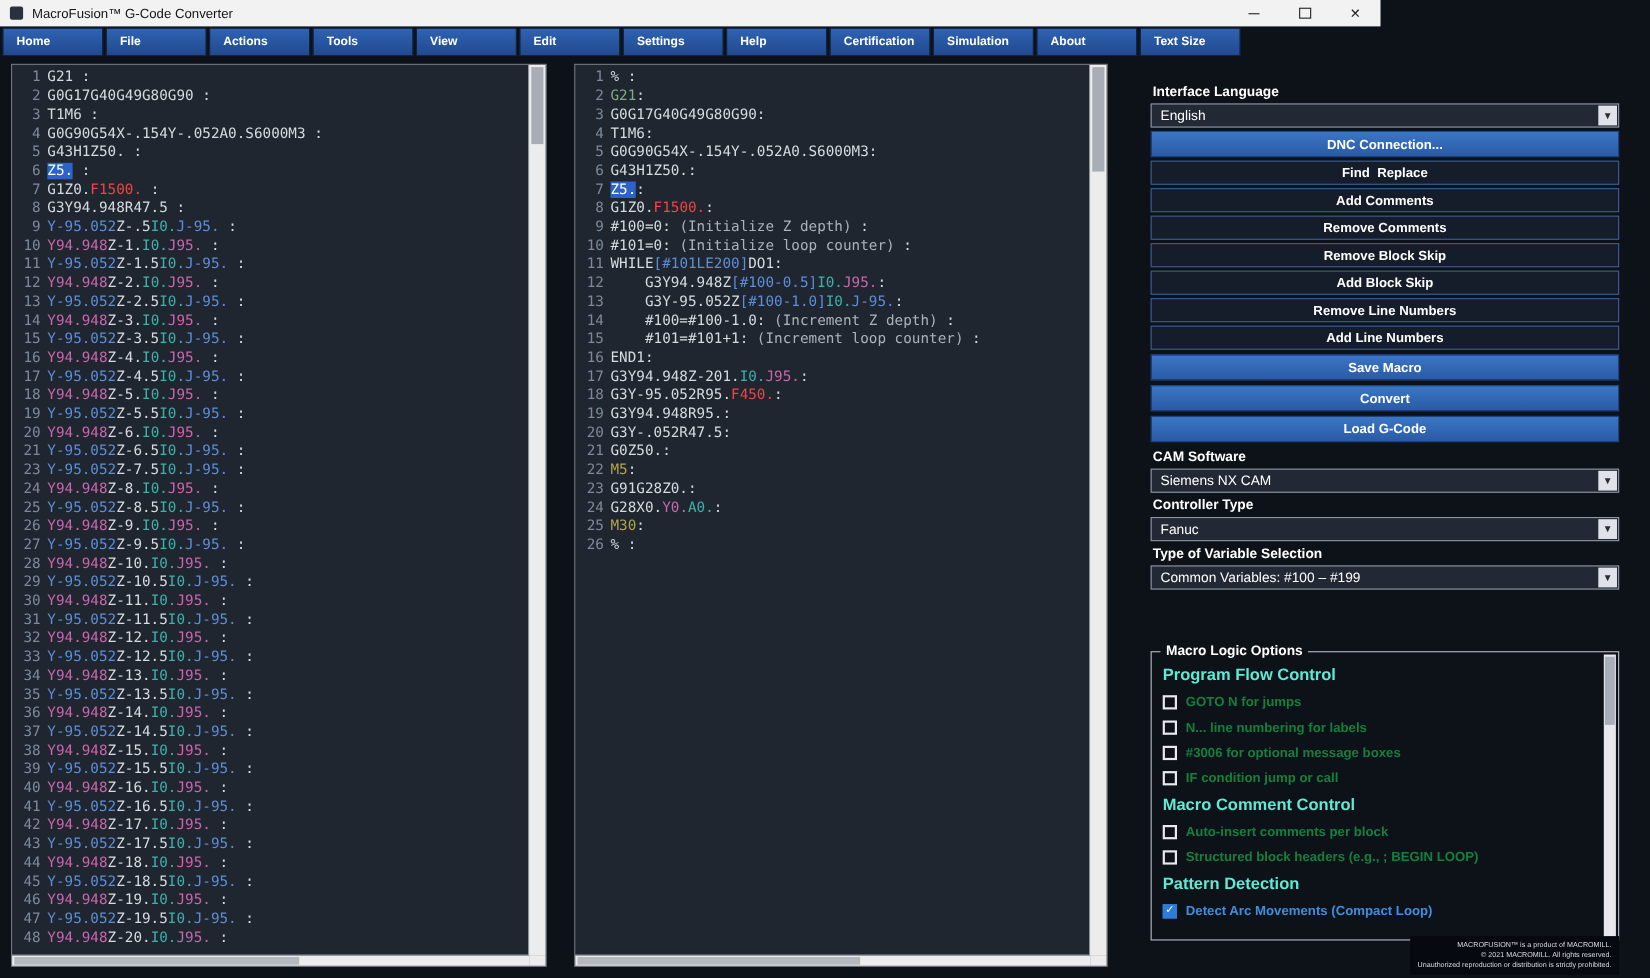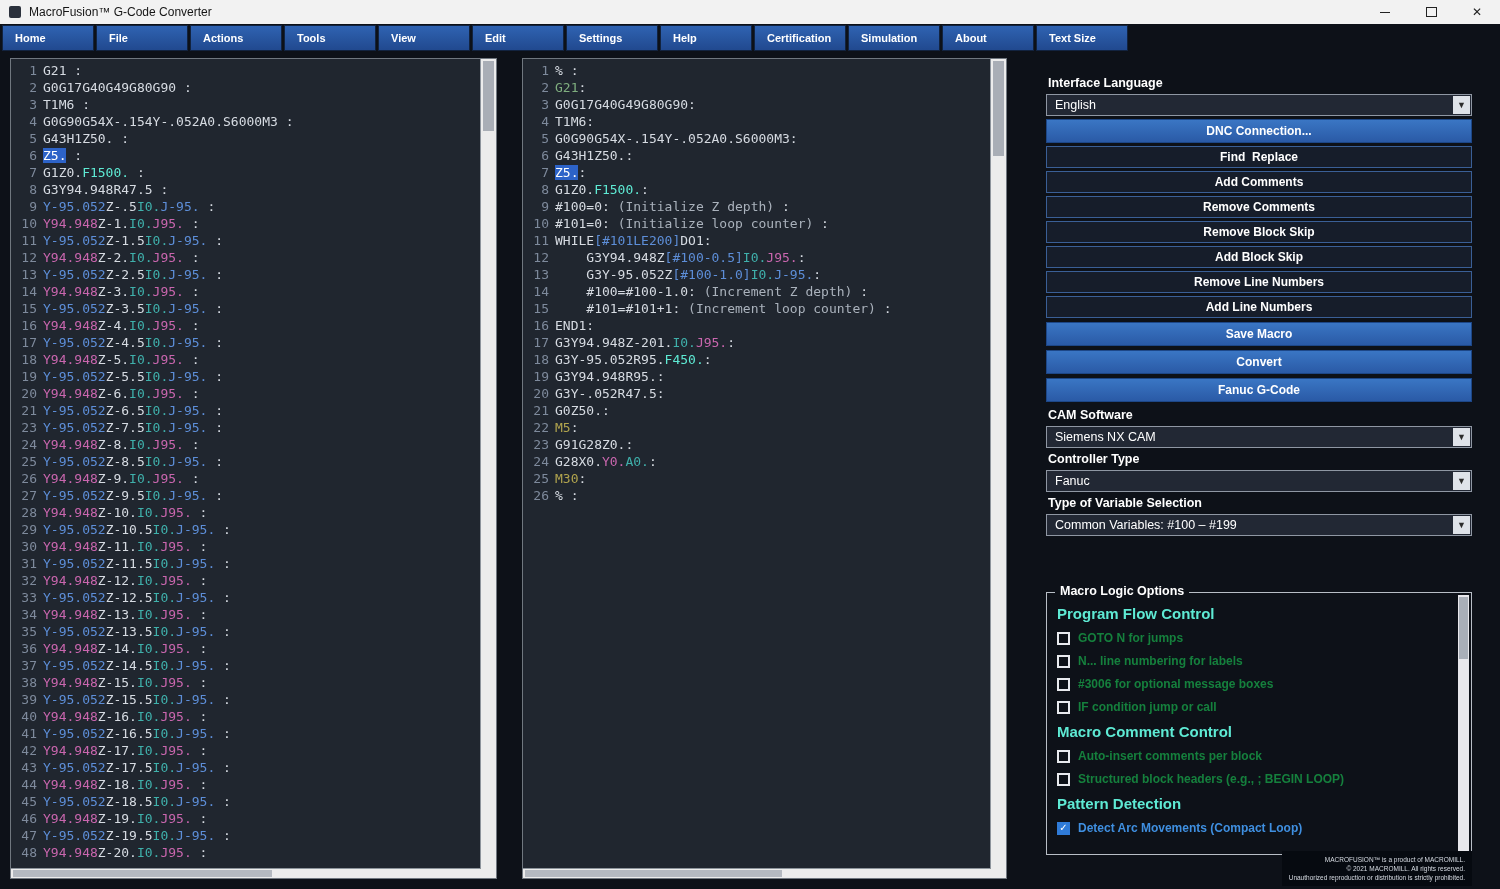--- a/index.html
+++ b/index.html
@@ -2,21 +2,21 @@
 <html><head>
 <meta charset="utf-8">
 <style>
   html,body{margin:0;padding:0;}
   body{
     width:1500px;height:889px;position:relative;overflow:hidden;
     background:#0d1118;font-family:"Liberation Sans",sans-serif;
     -webkit-font-smoothing:antialiased;
   }
   
-  .titlebar{position:absolute;left:0;top:0;width:1500px;height:24px;background:#f2f2f2;
+  .titlebar{position:absolute;left:0;top:0;width:1255px;height:24px;background:#f2f2f2;
     display:flex;align-items:center;z-index:5;}
   .app-icon{width:12px;height:12px;margin-left:9px;background:#2b313c;border-radius:2px;flex:0 0 auto;}
   .win-title{margin-left:8px;font-size:12px;color:#151515;}
   .win-controls{position:absolute;right:0;top:0;height:24px;display:flex;}
   .wc{width:46px;height:24px;display:flex;align-items:center;justify-content:center;color:#222;}
   .icon-min{width:10px;height:1px;background:#222;display:block;}
   .icon-max{width:9px;height:8px;border:1px solid #222;display:block;}
   .icon-close{font-size:12px;line-height:12px;color:#222;}
   
   .menubar{position:absolute;left:0;top:24px;width:1500px;height:28px;background:#0d1118;
@@ -26,21 +26,21 @@
     display:flex;align-items:center;padding-left:12px;box-sizing:border-box;cursor:default;}
   
   .editor{position:absolute;top:58px;height:821px;background:#20262f;border:1px solid #70777f;box-sizing:border-box;}
   #editor-left{left:10px;width:487px;}
   #editor-right{left:522px;width:485px;}
   .code{position:absolute;left:0;top:0;right:15px;bottom:9px;overflow:hidden;
     font-family:"DejaVu Sans Mono",monospace;font-size:13px;line-height:17px;padding:3px 0 0 2px;}
   .code-line{white-space:pre;}
   .lnum{display:inline-block;width:24px;text-align:right;margin-right:6px;color:#7e8a9c;}
   .tok-w{color:#d6dbe2}
-  .tok-y{color:#5eead4}
+  .tok-y{color:#ef4444}
   .tok-p{color:#c966ae}
   .tok-b{color:#5d8ed8}
   .tok-t{color:#3fb0ab}
   .tok-m{color:#b1a44e}
   .tok-g{color:#7fae7f}
   .tok-c{color:#aab2bc}
   .tok-sel{background:#2d63c8;color:#ffffff}
   .vscroll{position:absolute;right:0;top:0;bottom:9px;width:15px;background:#ececec;border-left:1px solid #8d949c;}
   .vthumb{position:absolute;left:2px;right:2px;background:#a9aeb6;}
   .hscroll{position:absolute;left:0;right:15px;bottom:0;height:9px;background:#ececec;border-top:1px solid #8d949c;}
@@ -221,21 +221,21 @@
       <div class="btn btn-dark">Add Comments</div>
       <div class="btn btn-dark">Remove Comments</div>
       <div class="btn btn-dark">Remove Block Skip</div>
       <div class="btn btn-dark">Add Block Skip</div>
       <div class="btn btn-dark">Remove Line Numbers</div>
       <div class="btn btn-dark">Add Line Numbers</div>
     </div>
   <div id="action-buttons">
       <div class="btn btn-blue">Save Macro</div>
       <div class="btn btn-blue">Convert</div>
-      <div class="btn btn-blue">Fanuc G-Code</div>
+      <div class="btn btn-blue">Load G-Code</div>
     </div>
 
   <div class="sb-label spaced">CAM Software</div>
   <div class="combo">
     <span>Siemens NX CAM</span>
     <span class="combo-arrow">▼</span>
   </div>
 
   <div class="sb-label spaced4">Controller Type</div>
   <div class="combo">

